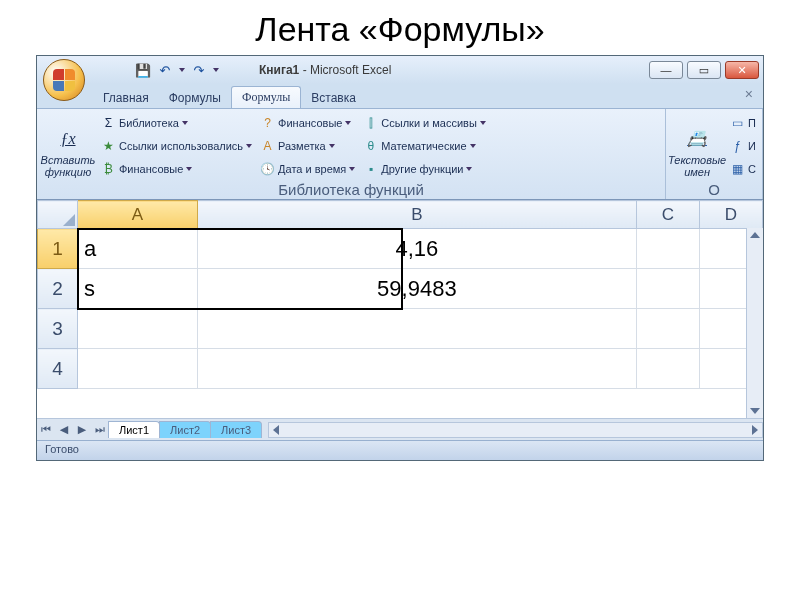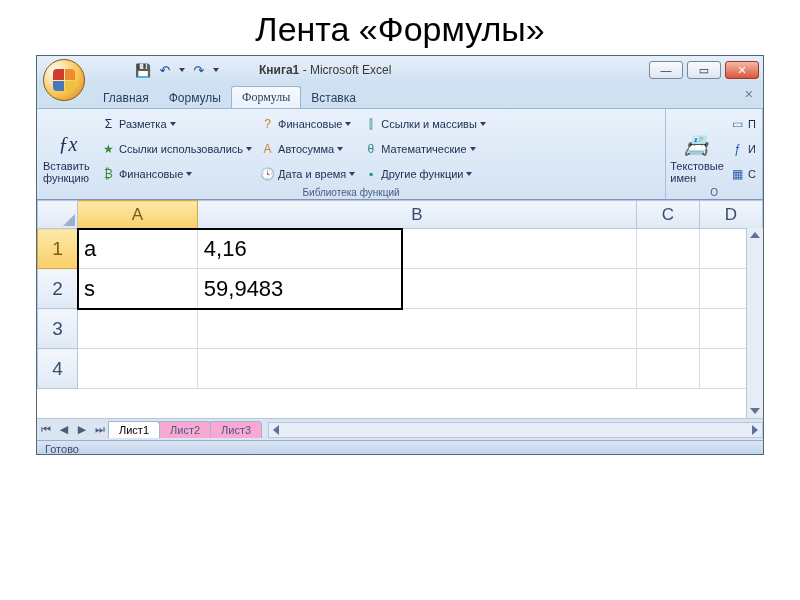--- a/index.html
+++ b/index.html
@@ -26,60 +26,60 @@
   .win-btn.close { background:linear-gradient(#f6b7a8,#d9573e); color:#fff; border-color:#9a3a28; }
   
   .tabs { display:flex; align-items:flex-end; padding-left:56px; height:24px; font-size:12px; position:relative; }
   .tab { padding: 3px 10px; color:#2b3d62; cursor:default; }
   .tab.active { background: linear-gradient(#f7fafe,#e9f1fb); border:1px solid #9bb4d3; border-bottom:none; border-radius:3px 3px 0 0;font-family:Liberation Serif, serif; }
   .tabs .x { position:absolute; right:10px; top:2px; font-size:14px; color:#6b7b93; }
   
   .ribbon { background: linear-gradient(#e9f1fb,#d3e2f3); border-top:1px solid #9bb4d3; border-bottom:1px solid #7c96b8; display:flex; height: 92px; font-size:11px; color:#1a2d52; }
   .group { border-right:1px solid #aabfd9; padding:3px 4px 1px; display:flex; flex-direction:column; }
   .group-body { flex:1; display:flex; gap:4px; }
-  .group-label { text-align:center; font-size:10px; color:#4a5d7c; padding-top:1px; }
+  .group-label { text-align:center; font-size:15px; color:#4a5d7c; padding-top:1px; }
   .big-btn { display:flex; flex-direction:column; align-items:center; justify-content:flex-end; width:54px; padding:2px; }
-  .big-btn .ic { width:30px; height:30px; display:flex; align-items:center; justify-content:center; font-size:20px; font-style:italic; font-family: "Times New Roman",serif; }
-  .big-btn .lbl { line-height:1.1; }
+  .big-btn .ic { width:30px; height:30px; display:flex; align-items:center; justify-content:center; font-size:16px; font-style:italic; font-family: "Times New Roman",serif; text-decoration: underline; }
+  .big-btn .lbl { text-align:center; line-height:1.1;font-style:italic; }
   .stack { display:flex; flex-direction:column; justify-content:space-around; }
   .mini { display:flex; align-items:center; gap:3px; padding:1px 2px; white-space:nowrap; }
   .mini .ic { width:15px; height:15px; display:flex; align-items:center; justify-content:center; font-size:12px; }
   .green{color:#3b8b3b;} .orange{color:#c9862a;} .blue{color:#2b5fa8;} .teal{color:#2c8c8c;}
   
   .fbar { display:flex; align-items:center; background:#e5edf8; border-bottom:1px solid #b0c3dc; height:22px; font-size:12px; }
   .namebox { width:92px; background:#fff; border:1px solid #9fb5d3; margin:2px 4px; padding:1px 6px; height:18px; display:flex; align-items:center; }
   .fx { font-style:italic; font-family:"Times New Roman",serif; font-size:13px; padding:0 6px; color:#333; }
   .fval { background:#fff; border:1px solid #9fb5d3; flex:1; margin:2px 4px 2px 0; padding:1px 6px; height:18px; }
   .circle-btn { width:16px;height:16px;border-radius:50%;background:radial-gradient(#fff,#c9d8ec);border:1px solid #8aa0c0; margin-right:4px; }
   
   .grid-wrap { background:#fff; overflow:hidden; height:218px; position:relative; }
   table.sheet { border-collapse:collapse; width:100%; }
   .colhead th { background:linear-gradient(#f3f7fc,#dfe9f5); border:1px solid #b6c6dc; font-weight:normal; font-size:17px; color:#3a4c6b; height:28px; }
   .colhead th.sel { background:linear-gradient(#ffe9a8,#f8cf6a); color:#7c5b14; border-color:#cfa94a; }
   .rowhead { background:linear-gradient(#f3f7fc,#dfe9f5); border:1px solid #b6c6dc; width:40px; text-align:center; font-size:19px; color:#3a4c6b; }
   .rowhead.sel { background:linear-gradient(#ffe9a8,#f8cf6a); color:#7c5b14; border-color:#cfa94a; }
   td.cell { border:1px solid #d6dde6; height:40px; font-size:22px; padding:0 6px; }
-  td.cell.r { text-align:left;margin-top:36px; }
+  td.cell.r { text-align:center;margin-top:36px; }
   .corner { background:linear-gradient(#f3f7fc,#dfe9f5); border:1px solid #b6c6dc; position:relative; }
   .corner::after{ content:""; position:absolute; right:2px; bottom:2px; width:0;height:0;border-left:12px solid transparent;border-bottom:12px solid #9ab0cc; }
   .selbox { position:absolute; border:2px solid #000; }
   .vscroll { position:absolute; right:0; top:28px; bottom:0; width:17px; background:#e7edf6; border-left:1px solid #b6c6dc; }
   .vscroll::before,.vscroll::after{content:"";position:absolute;left:3px;width:0;height:0;border-left:5px solid transparent;border-right:5px solid transparent;}
   .vscroll::before{top:4px;border-bottom:6px solid #5d7294;}
   .vscroll::after{bottom:4px;border-top:6px solid #5d7294;}
   
   .sheettabs { display:flex; align-items:center; background:#dbe5f1; border-top:1px solid #b6c6dc; height:22px; font-size:11px; }
   .navbtn { width:16px; height:16px; margin:0 1px; display:flex;align-items:center;justify-content:center; color:#4a5d7c; }
   .stab { padding:2px 10px; background:#fff; border:1px solid #9fb5d3; border-bottom:none; border-radius:0 4px 0 0; margin-left:-1px; }
-  .stab.inactive { background:#f9a8d4; color:#4a5d7c; }
+  .stab.inactive { background:#7dd3fc; color:#4a5d7c; }
   .hscroll { flex:1; margin-left:6px; height:16px; background:#e7edf6; border:1px solid #b6c6dc; position:relative; }
   .hscroll::before,.hscroll::after{content:"";position:absolute;top:2px;width:0;height:0;border-top:5px solid transparent;border-bottom:5px solid transparent;}
   .hscroll::before{left:4px;border-right:6px solid #5d7294;}
   .hscroll::after{right:4px;border-left:6px solid #5d7294;}
-  .status { background:linear-gradient(#dbe6f4,#c2d3ea); height:14px; font-size:11px; padding:2px 8px; color:#3a4c6b; border-top:1px solid #98b0cf;}
+  .status { background:linear-gradient(#dbe6f4,#c2d3ea); height:20px; font-size:11px; padding:2px 8px; color:#3a4c6b; border-top:1px solid #98b0cf;}
 </style>
 </head>
 <body>
 
 <div class="slide-title">Лента «Формулы»</div>
 
 <div class="app-window">
 
   <div class="titlebar">
     <div class="office-btn">
@@ -118,21 +118,21 @@
   <div class="ribbon">
     <div class="group" style="flex:1">
       <div class="group-body">
         <div class="big-btn">
           <div class="ic">ƒx</div>
           <div class="lbl">Вставить функцию</div>
         </div>
         <div class="stack">
           <div class="mini">
               <span class="ic">Σ</span>
-              <span>Разметка</span> 
+              <span>Библиотека</span> 
               <span class="dd-caret"></span>
             </div>
           <div class="mini">
               <span class="ic green">★</span>
               <span>Ссылки использовались</span> 
               <span class="dd-caret"></span>
             </div>
           <div class="mini">
               <span class="ic green">₿</span>
               <span>Финансовые</span> 
@@ -140,21 +140,21 @@
             </div>
         </div>
         <div class="stack">
           <div class="mini">
               <span class="ic orange">?</span>
               <span>Финансовые</span> 
               <span class="dd-caret"></span>
             </div>
           <div class="mini">
               <span class="ic orange">A</span>
-              <span>Автосумма</span> 
+              <span>Разметка</span> 
               <span class="dd-caret"></span>
             </div>
           <div class="mini">
               <span class="ic orange">🕓</span>
               <span>Дата и время</span> 
               <span class="dd-caret"></span>
             </div>
         </div>
         <div class="stack">
           <div class="mini">

